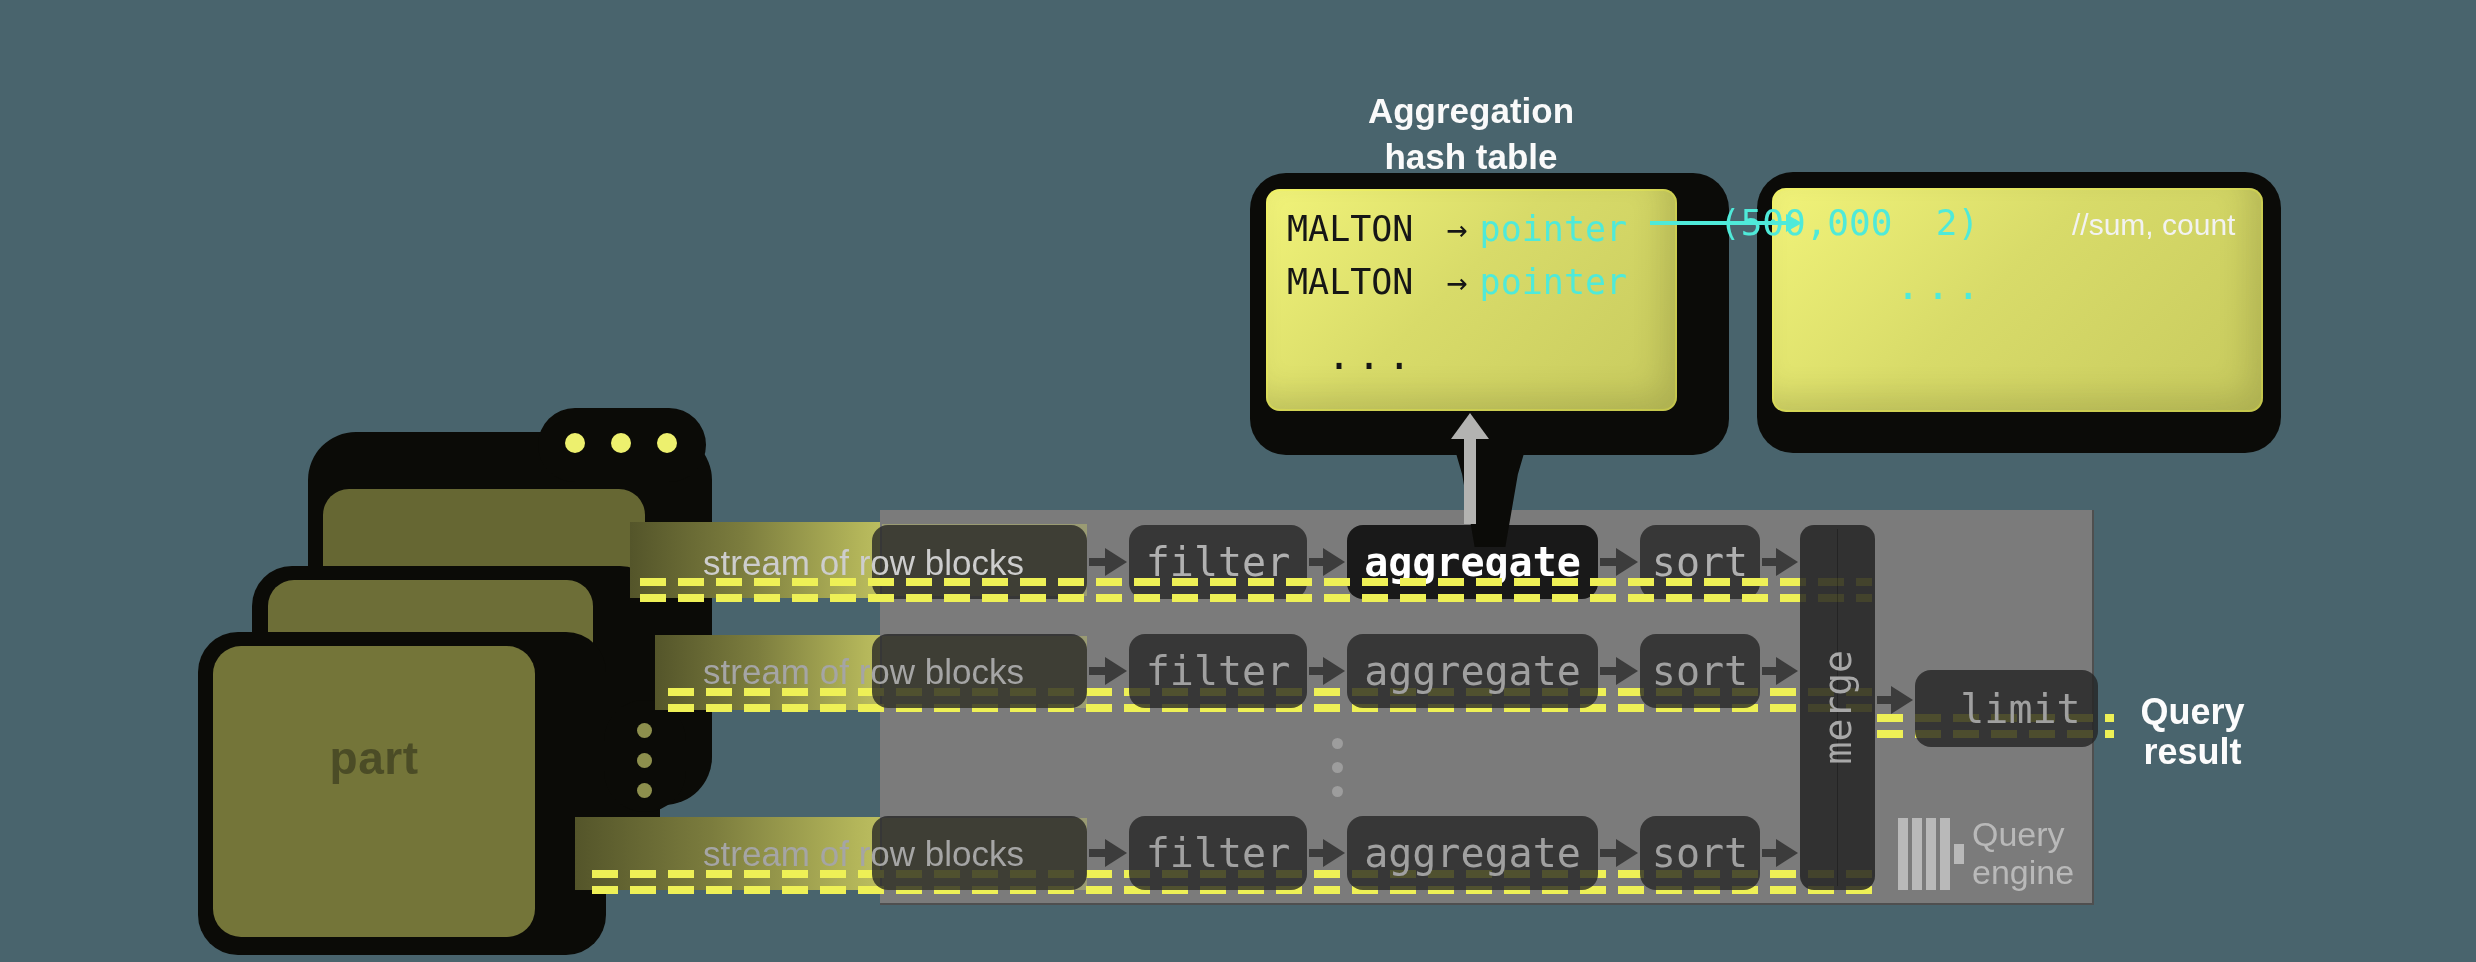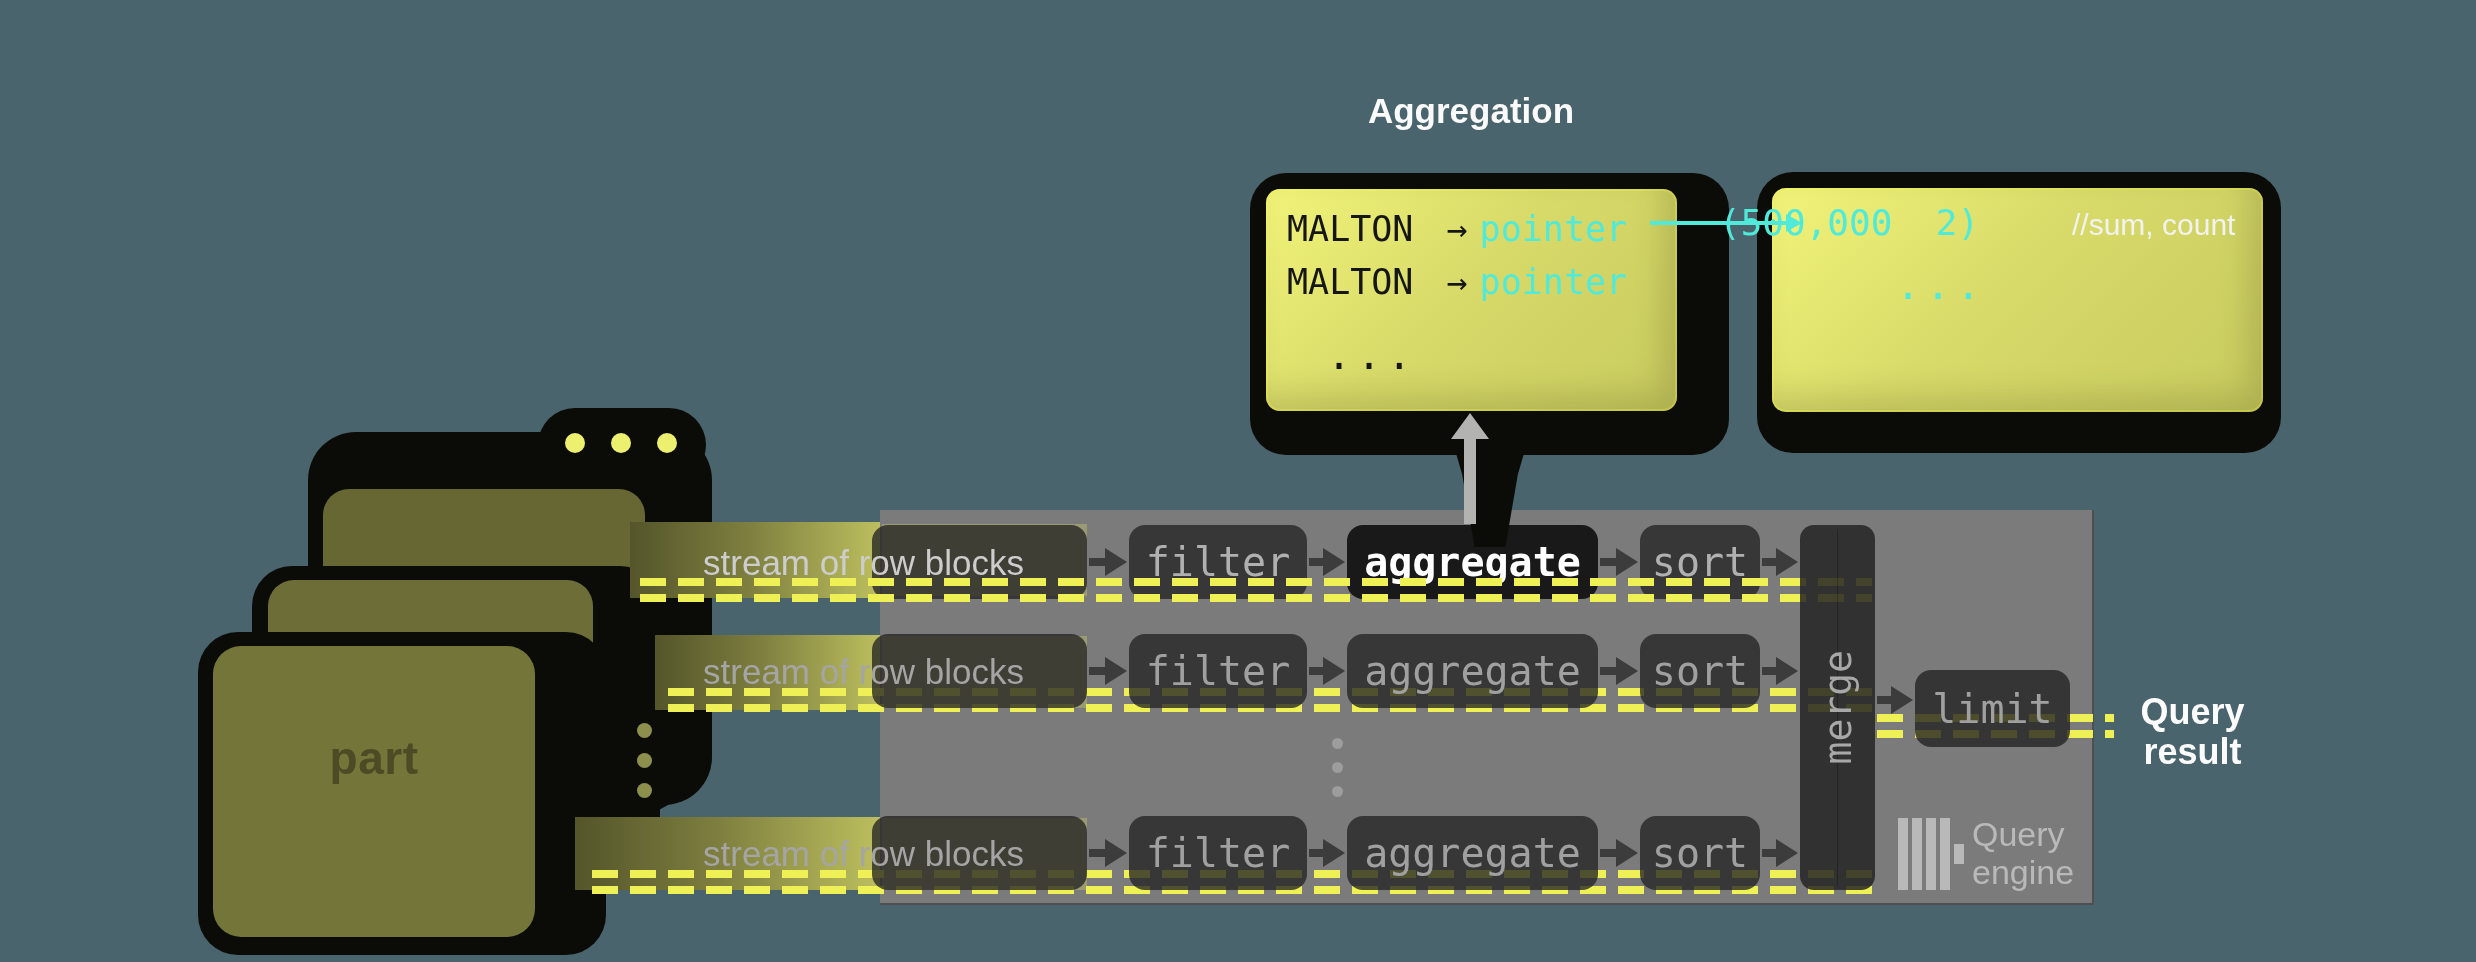--- a/index.html
+++ b/index.html
@@ -229,21 +229,21 @@
   <div class="abs harrow" style="left:1877px;top:686px;width:36px;height:28px;z-index:8;">
     <div class="shaft"></div>
       <div class="head"></div>
   </div>
 
   <div class="abs dashes" style="left:1877px;top:714px;width:237px;z-index:7;">
     <div class="bar"></div>
       <div class="bar"></div>
   </div>
 
-  <div class="abs opbox" style="left:1915px;top:670px;width:155px;height:77px;z-index:8;background:rgba(36,36,36,0.8);">
+  <div class="abs opbox" style="left:1915px;top:670px;width:155px;height:77px;z-index:8;background:rgba(36,36,36,0.8);padding-left:28px;">
     <span class="optext">limit</span>
   </div>
 
   <div class="abs qlogo" style="left:1898px;top:818px;width:70px;height:72px;z-index:6;">
     <div class="bar" style="left:0;top:0;height:72px;"></div>
     <div class="bar" style="left:14px;top:0;height:72px;"></div>
     <div class="bar" style="left:28px;top:0;height:72px;"></div>
     <div class="bar" style="left:42px;top:0;height:72px;"></div>
     <div class="bar" style="left:56px;top:26px;height:20px;"></div>
   </div>
@@ -252,20 +252,21 @@
     <div>engine</div>
   </div>
 
   <div class="abs qr-text" style="left:2120px;top:692px;width:145px;">
     <div>Query</div>
     <div>result</div>
   </div>
 
   <div class="abs whitelabel" style="left:1321px;top:88px;width:300px;">
     <div>Aggregation</div>
+    <div>hash table</div>
   </div>
 
   <div class="abs tail" style="left:1442px;top:405px;width:96px;height:142px;z-index:9;"></div>
 
   <div class="abs note-frame" style="left:1250px;top:173px;width:479px;height:282px;z-index:9;"></div>
   <div class="abs note" style="left:1266px;top:189px;width:411px;height:222px;z-index:10;"></div>
 
   <div class="abs notetext" style="left:1287px;top:209px;z-index:11;">
     <span>MALTON</span>
     <span style="margin:0 12px;">→</span><span class="cyan">pointer</span>

